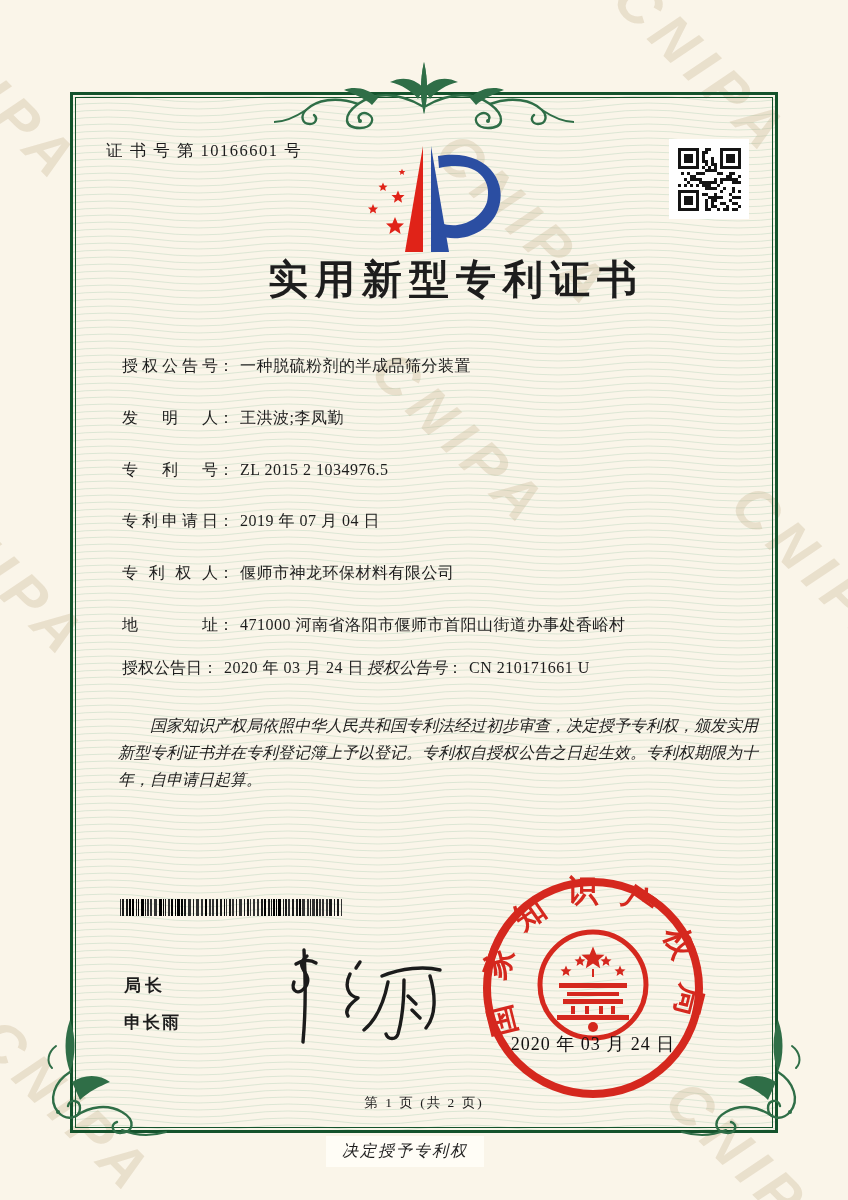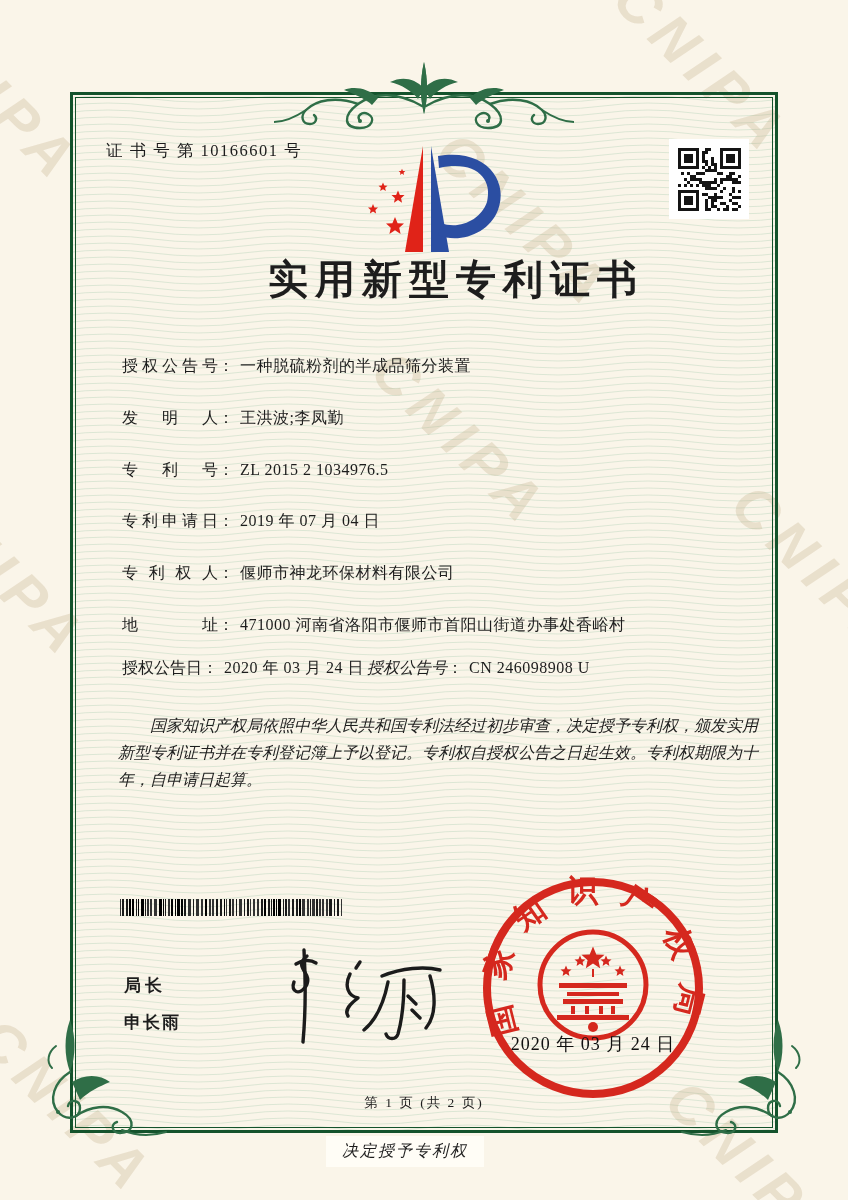--- a/index.html
+++ b/index.html
@@ -510,21 +510,21 @@
 </div>
 <div class="frow" style="top:563px">
   <span class="flabel">专利权人</span><span class="fcolon">：</span><span class="fvalue">偃师市神龙环保材料有限公司</span>
 </div>
 <div class="frow" style="top:615px">
   <span class="flabel">地址</span><span class="fcolon">：</span><span class="fvalue">471000 河南省洛阳市偃师市首阳山街道办事处香峪村</span>
 </div>
 <div class="frow" style="top:658px">
   <span class="flabel" style="width:80px">授权公告日</span><span class="fcolon">：</span><span class="fvalue">2020 年 03 月 24 日</span>
   <span class="pair2">
-    <span class="flabel">授权公告号</span><span class="fcolon">：</span><span class="fvalue">CN 246098908 U</span>
+    <span class="flabel">授权公告号</span><span class="fcolon">：</span><span class="fvalue">CN 210171661 U</span>
   </span>
 </div>
 
 <div class="body-text">
   <p>国家知识产权局依照中华人民共和国专利法经过初步审查，决定授予专利权，颁发实用新型专利证书并在专利登记簿上予以登记。专利权自授权公告之日起生效。专利权期限为十年，自申请日起算。</p>
 </div>
 
 <div class="barcode" id="barcode"><span style="width: 1px; margin-right: 1px; background: rgb(51, 51, 51);"></span><span style="width: 2px; margin-right: 2px; background: rgb(26, 26, 26);"></span><span style="width: 2px; margin-right: 1px; background: rgb(26, 26, 26);"></span><span style="width: 2px; margin-right: 1px; background: rgb(0, 0, 0);"></span><span style="width: 2px; margin-right: 2px; background: rgb(0, 0, 0);"></span><span style="width: 1px; margin-right: 1px; background: rgb(26, 26, 26);"></span><span style="width: 1px; margin-right: 2px; background: rgb(0, 0, 0);"></span><span style="width: 3px; margin-right: 1px; background: rgb(0, 0, 0);"></span><span style="width: 1px; margin-right: 1px; background: rgb(26, 26, 26);"></span><span style="width: 2px; margin-right: 1px; background: rgb(51, 51, 51);"></span><span style="width: 2px; margin-right: 2px; background: rgb(51, 51, 51);"></span><span style="width: 3px; margin-right: 2px; background: rgb(51, 51, 51);"></span><span style="width: 3px; margin-right: 1px; background: rgb(0, 0, 0);"></span><span style="width: 1px; margin-right: 1px; background: rgb(0, 0, 0);"></span><span style="width: 1px; margin-right: 2px; background: rgb(26, 26, 26);"></span><span style="width: 2px; margin-right: 1px; background: rgb(51, 51, 51);"></span><span style="width: 2px; margin-right: 2px; background: rgb(0, 0, 0);"></span><span style="width: 1px; margin-right: 1px; background: rgb(0, 0, 0);"></span><span style="width: 3px; margin-right: 1px; background: rgb(0, 0, 0);"></span><span style="width: 2px; margin-right: 1px; background: rgb(0, 0, 0);"></span><span style="width: 2px; margin-right: 2px; background: rgb(26, 26, 26);"></span><span style="width: 3px; margin-right: 2px; background: rgb(51, 51, 51);"></span><span style="width: 1px; margin-right: 2px; background: rgb(26, 26, 26);"></span><span style="width: 3px; margin-right: 2px; background: rgb(51, 51, 51);"></span><span style="width: 2px; margin-right: 2px; background: rgb(51, 51, 51);"></span><span style="width: 2px; margin-right: 2px; background: rgb(0, 0, 0);"></span><span style="width: 2px; margin-right: 1px; background: rgb(51, 51, 51);"></span><span style="width: 2px; margin-right: 2px; background: rgb(51, 51, 51);"></span><span style="width: 2px; margin-right: 2px; background: rgb(26, 26, 26);"></span><span style="width: 2px; margin-right: 2px; background: rgb(26, 26, 26);"></span><span style="width: 1px; margin-right: 1px; background: rgb(0, 0, 0);"></span><span style="width: 1px; margin-right: 2px; background: rgb(51, 51, 51);"></span><span style="width: 2px; margin-right: 1px; background: rgb(26, 26, 26);"></span><span style="width: 2px; margin-right: 2px; background: rgb(51, 51, 51);"></span><span style="width: 1px; margin-right: 2px; background: rgb(26, 26, 26);"></span><span style="width: 3px; margin-right: 2px; background: rgb(51, 51, 51);"></span><span style="width: 1px; margin-right: 2px; background: rgb(26, 26, 26);"></span><span style="width: 2px; margin-right: 1px; background: rgb(26, 26, 26);"></span><span style="width: 1px; margin-right: 2px; background: rgb(51, 51, 51);"></span><span style="width: 2px; margin-right: 2px; background: rgb(51, 51, 51);"></span><span style="width: 2px; margin-right: 2px; background: rgb(51, 51, 51);"></span><span style="width: 2px; margin-right: 1px; background: rgb(26, 26, 26);"></span><span style="width: 2px; margin-right: 2px; background: rgb(0, 0, 0);"></span><span style="width: 2px; margin-right: 1px; background: rgb(26, 26, 26);"></span><span style="width: 1px; margin-right: 1px; background: rgb(26, 26, 26);"></span><span style="width: 2px; margin-right: 1px; background: rgb(0, 0, 0);"></span><span style="width: 1px; margin-right: 1px; background: rgb(0, 0, 0);"></span><span style="width: 3px; margin-right: 2px; background: rgb(0, 0, 0);"></span><span style="width: 1px; margin-right: 1px; background: rgb(26, 26, 26);"></span><span style="width: 2px; margin-right: 1px; background: rgb(26, 26, 26);"></span><span style="width: 2px; margin-right: 2px; background: rgb(51, 51, 51);"></span><span style="width: 2px; margin-right: 2px; background: rgb(26, 26, 26);"></span><span style="width: 2px; margin-right: 1px; background: rgb(26, 26, 26);"></span><span style="width: 2px; margin-right: 1px; background: rgb(0, 0, 0);"></span><span style="width: 3px; margin-right: 2px; background: rgb(51, 51, 51);"></span><span style="width: 2px; margin-right: 1px; background: rgb(51, 51, 51);"></span><span style="width: 1px; margin-right: 1px; background: rgb(26, 26, 26);"></span><span style="width: 3px; margin-right: 1px; background: rgb(51, 51, 51);"></span><span style="width: 2px; margin-right: 1px; background: rgb(26, 26, 26);"></span><span style="width: 2px; margin-right: 1px; background: rgb(51, 51, 51);"></span><span style="width: 2px; margin-right: 2px; background: rgb(51, 51, 51);"></span><span style="width: 2px; margin-right: 1px; background: rgb(51, 51, 51);"></span><span style="width: 3px; margin-right: 2px; background: rgb(26, 26, 26);"></span><span style="width: 1px; margin-right: 2px; background: rgb(26, 26, 26);"></span><span style="width: 2px; margin-right: 2px; background: rgb(26, 26, 26);"></span><span style="width: 1px; margin-right: 1px; background: rgb(51, 51, 51);"></span></div>
 
 <div class="dir-label">局长</div>

